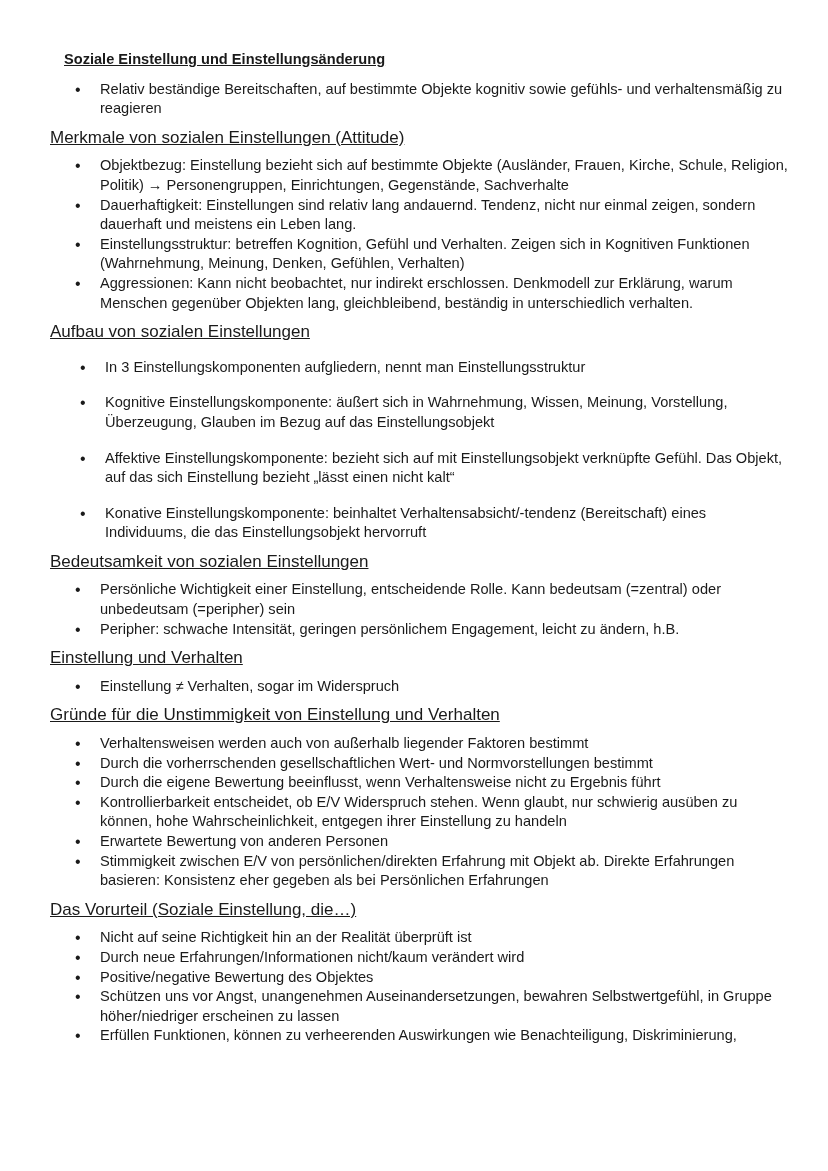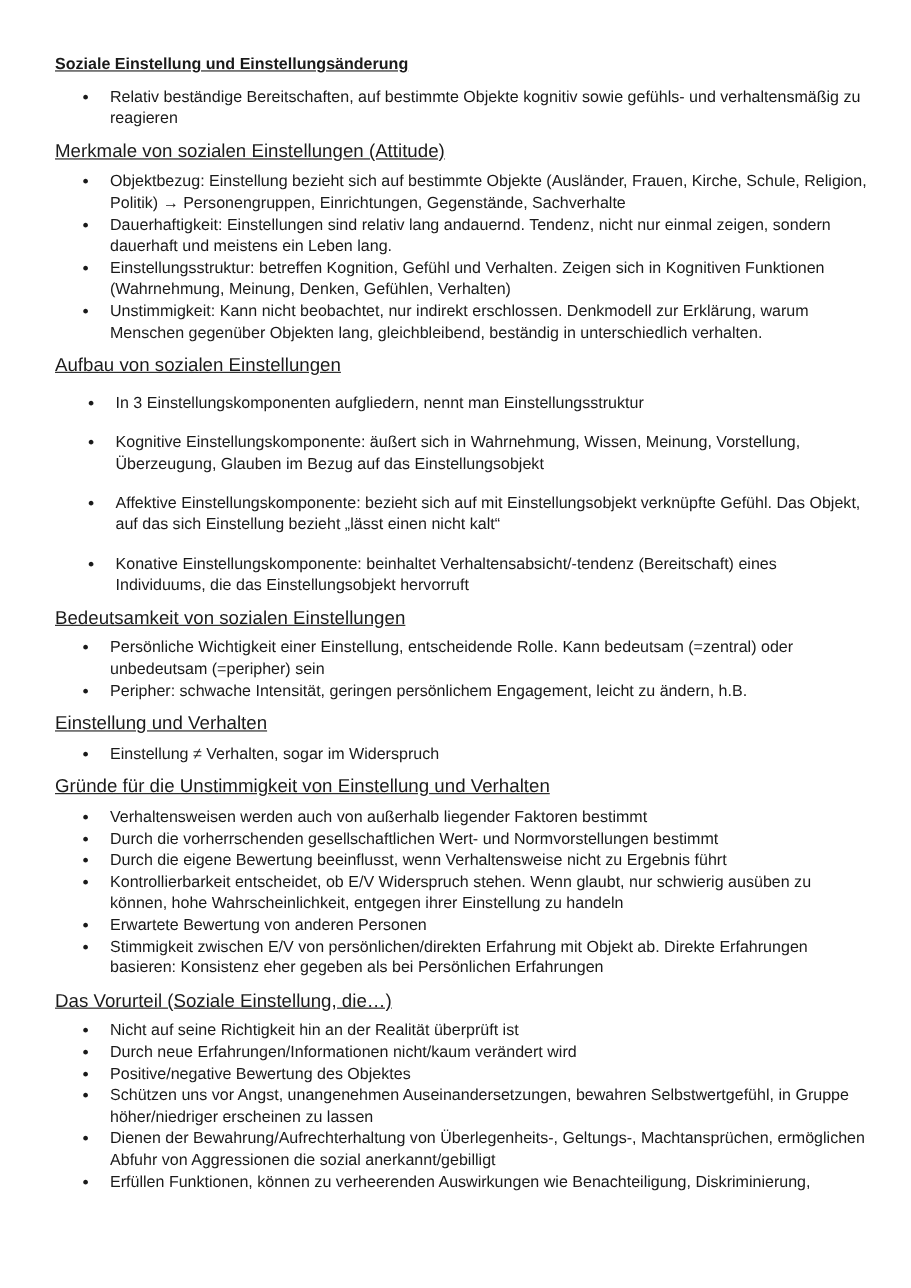--- a/index.html
+++ b/index.html
@@ -6,21 +6,21 @@
   body {
     width: 828px; height: 1171px; overflow: hidden;
     font-family: "Liberation Sans", sans-serif;
     color: #1a1a1a;
     font-size: 14.6px;
     line-height: 19.6px;
   }
   .page { position: relative; padding: 50px 0 0 50px; width: 740px; }
   .title {
     font-weight: bold; text-decoration: underline;
-    margin: 0 0 10px 0; font-size: 14.6px; line-height: 19.6px;
+    margin: 0 0 10px 14px; font-size: 14.6px; line-height: 19.6px;
   }
   .heading {
     text-decoration: underline; margin: 0 0 9px 0;
     font-size: 17px; line-height: 19.6px; font-weight: normal;
   }
   ul { list-style: none; margin: 0 0 9px 0; padding: 0; }
   ul li { position: relative; padding-left: 50px; margin: 0; }
   ul li::before {
     content: "\2022"; position: absolute; left: 25px; top: 0;
     font-size: 16px;
@@ -37,21 +37,21 @@
 
   <ul>
     <li><span>Relativ beständige Bereitschaften, auf bestimmte Objekte kognitiv sowie gefühls- und verhaltensmäßig zu reagieren</span></li>
   </ul>
 
   <div class="heading">Merkmale von sozialen Einstellungen (Attitude)</div>
   <ul>
     <li><span class="b">Objektbezug</span><span>: Einstellung bezieht sich auf bestimmte Objekte (Ausländer, Frauen, Kirche, Schule, Religion, Politik) → Personengruppen, Einrichtungen, Gegenstände, Sachverhalte</span></li>
     <li><span class="b">Dauerhaftigkeit</span><span>: Einstellungen sind relativ lang andauernd. Tendenz, nicht nur einmal zeigen, sondern dauerhaft und meistens ein Leben lang.</span></li>
     <li><span class="b">Einstellungsstruktur</span><span>: betreffen Kognition, Gefühl und Verhalten. Zeigen sich in Kognitiven Funktionen (Wahrnehmung, Meinung, Denken, Gefühlen, Verhalten)</span></li>
-    <li><span class="b">Unstimmigkeit</span><span>: Kann nicht beobachtet, nur indirekt erschlossen. Denkmodell zur Erklärung, warum Menschen gegenüber Objekten lang, gleichbleibend, beständig in unterschiedlich verhalten.</span></li>
+    <li><span class="b">Aggressionen</span><span>: Kann nicht beobachtet, nur indirekt erschlossen. Denkmodell zur Erklärung, warum Menschen gegenüber Objekten lang, gleichbleibend, beständig in unterschiedlich verhalten.</span></li>
   </ul>
 
   <div class="heading">Aufbau von sozialen Einstellungen</div>
   <ul class="indented">
     <li><span>In 3 Einstellungskomponenten aufgliedern, nennt man Einstellungsstruktur</span></li>
     <li><span class="b">Kognitive Einstellungskomponente</span><span>: äußert sich in Wahrnehmung, Wissen, Meinung, Vorstellung, Überzeugung, Glauben im Bezug auf das Einstellungsobjekt</span></li>
     <li><span class="b">Affektive Einstellungskomponente</span><span>: bezieht sich auf mit Einstellungsobjekt verknüpfte Gefühl. Das Objekt, auf das sich Einstellung bezieht „lässt einen nicht kalt“</span></li>
     <li><span class="b">Konative Einstellungskomponente</span><span>: beinhaltet Verhaltensabsicht/-tendenz (Bereitschaft) eines Individuums, die das Einstellungsobjekt hervorruft</span></li>
   </ul>
 
@@ -75,16 +75,15 @@
     <li><span>Erwartete Bewertung von anderen Personen</span></li>
     <li><span>Stimmigkeit zwischen E/V von persönlichen/direkten Erfahrung mit Objekt ab. Direkte Erfahrungen basieren: Konsistenz eher gegeben als bei Persönlichen Erfahrungen</span></li>
   </ul>
 
   <div class="heading">Das Vorurteil (Soziale Einstellung, die…)</div>
   <ul>
     <li><span>Nicht auf seine Richtigkeit hin an der Realität überprüft ist</span></li>
     <li><span>Durch neue Erfahrungen/Informationen nicht/kaum verändert wird</span></li>
     <li><span>Positive/negative Bewertung des Objektes</span></li>
     <li><span>Schützen uns vor Angst, unangenehmen Auseinandersetzungen, bewahren Selbstwertgefühl, in Gruppe höher/niedriger erscheinen zu lassen</span></li>
-    <li><span>Dienen der Bewahrung/Aufrechterhaltung von Überlegenheits-, Geltungs-, Machtansprüchen, ermöglichen Abfuhr von Aggressionen die sozial anerkannt/gebilligt</span></li>
     <li><span>Erfüllen Funktionen, können zu verheerenden Auswirkungen wie Benachteiligung, Diskriminierung,</span></li>
   </ul>
 </div>
 
 </body></html>

